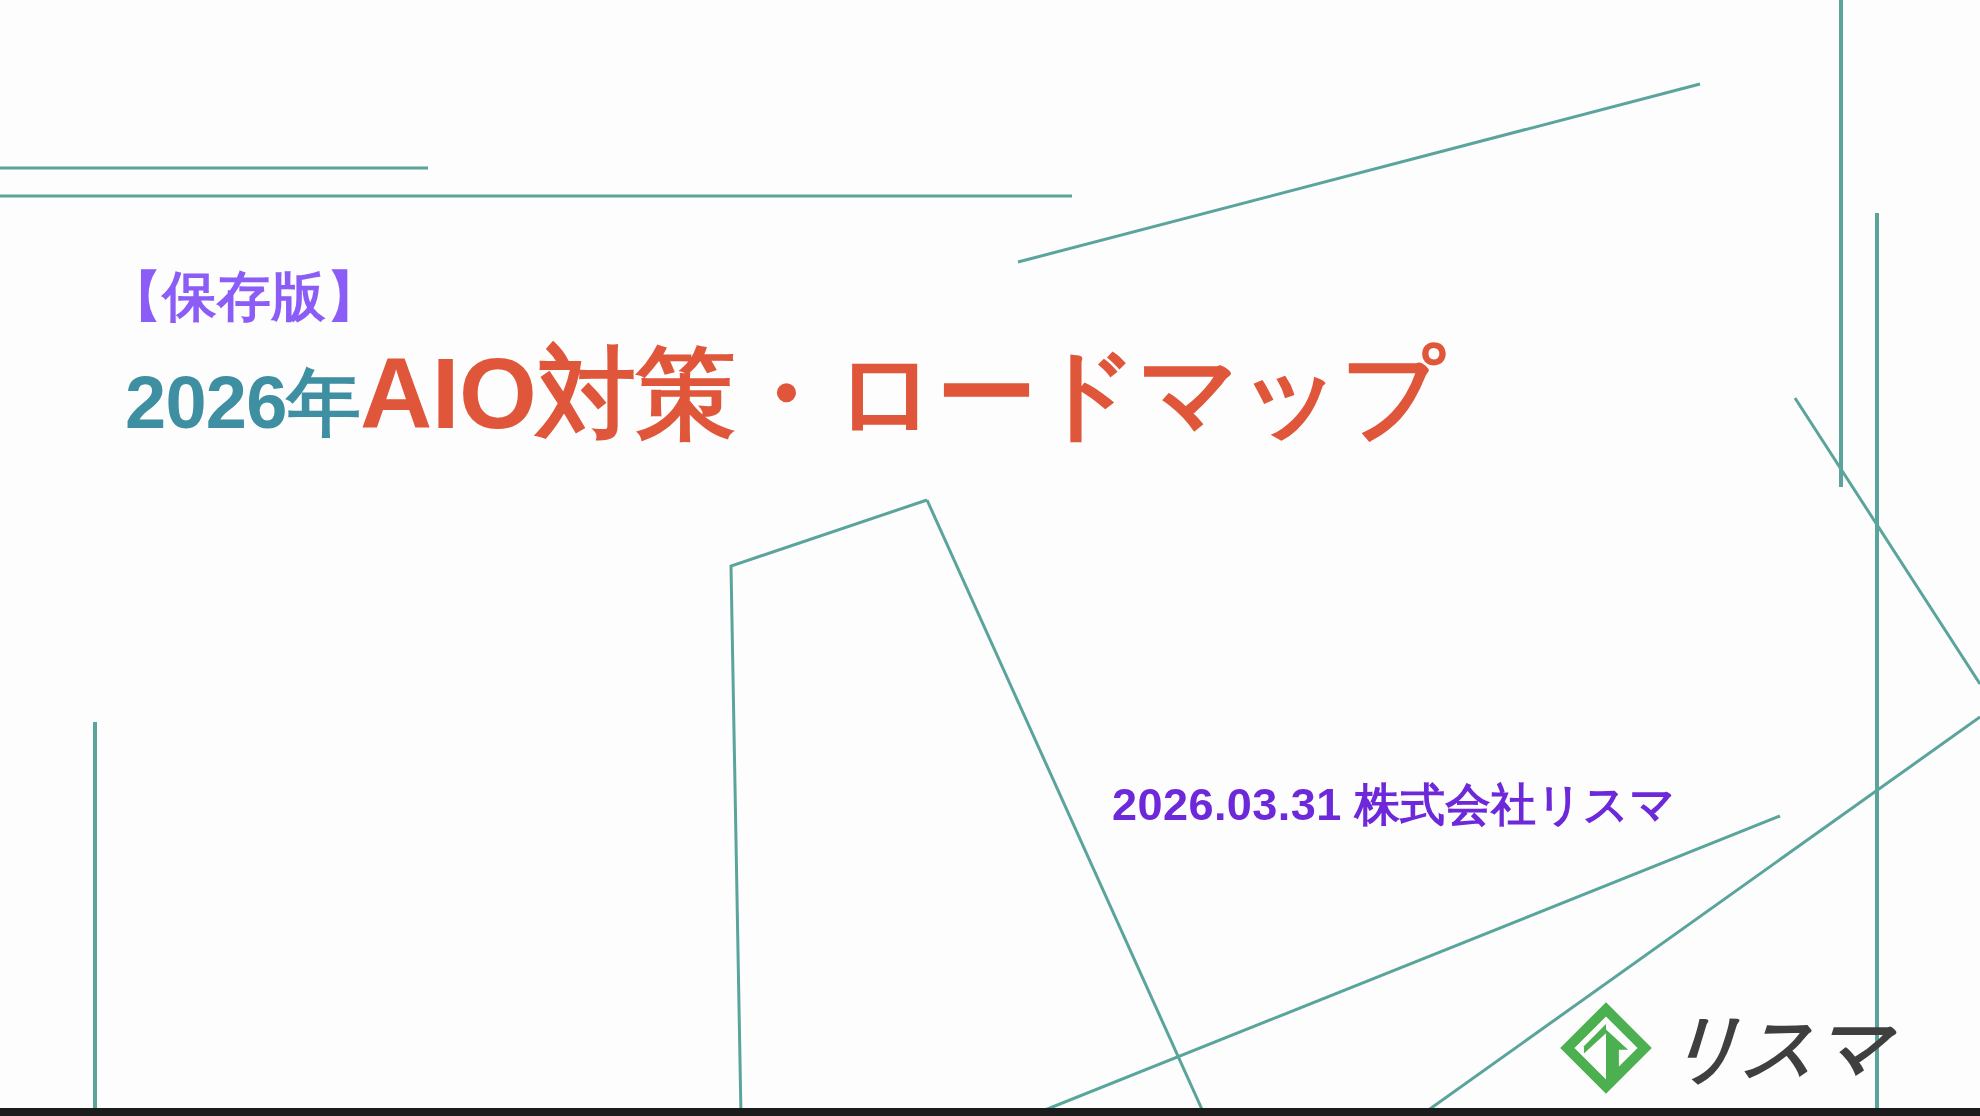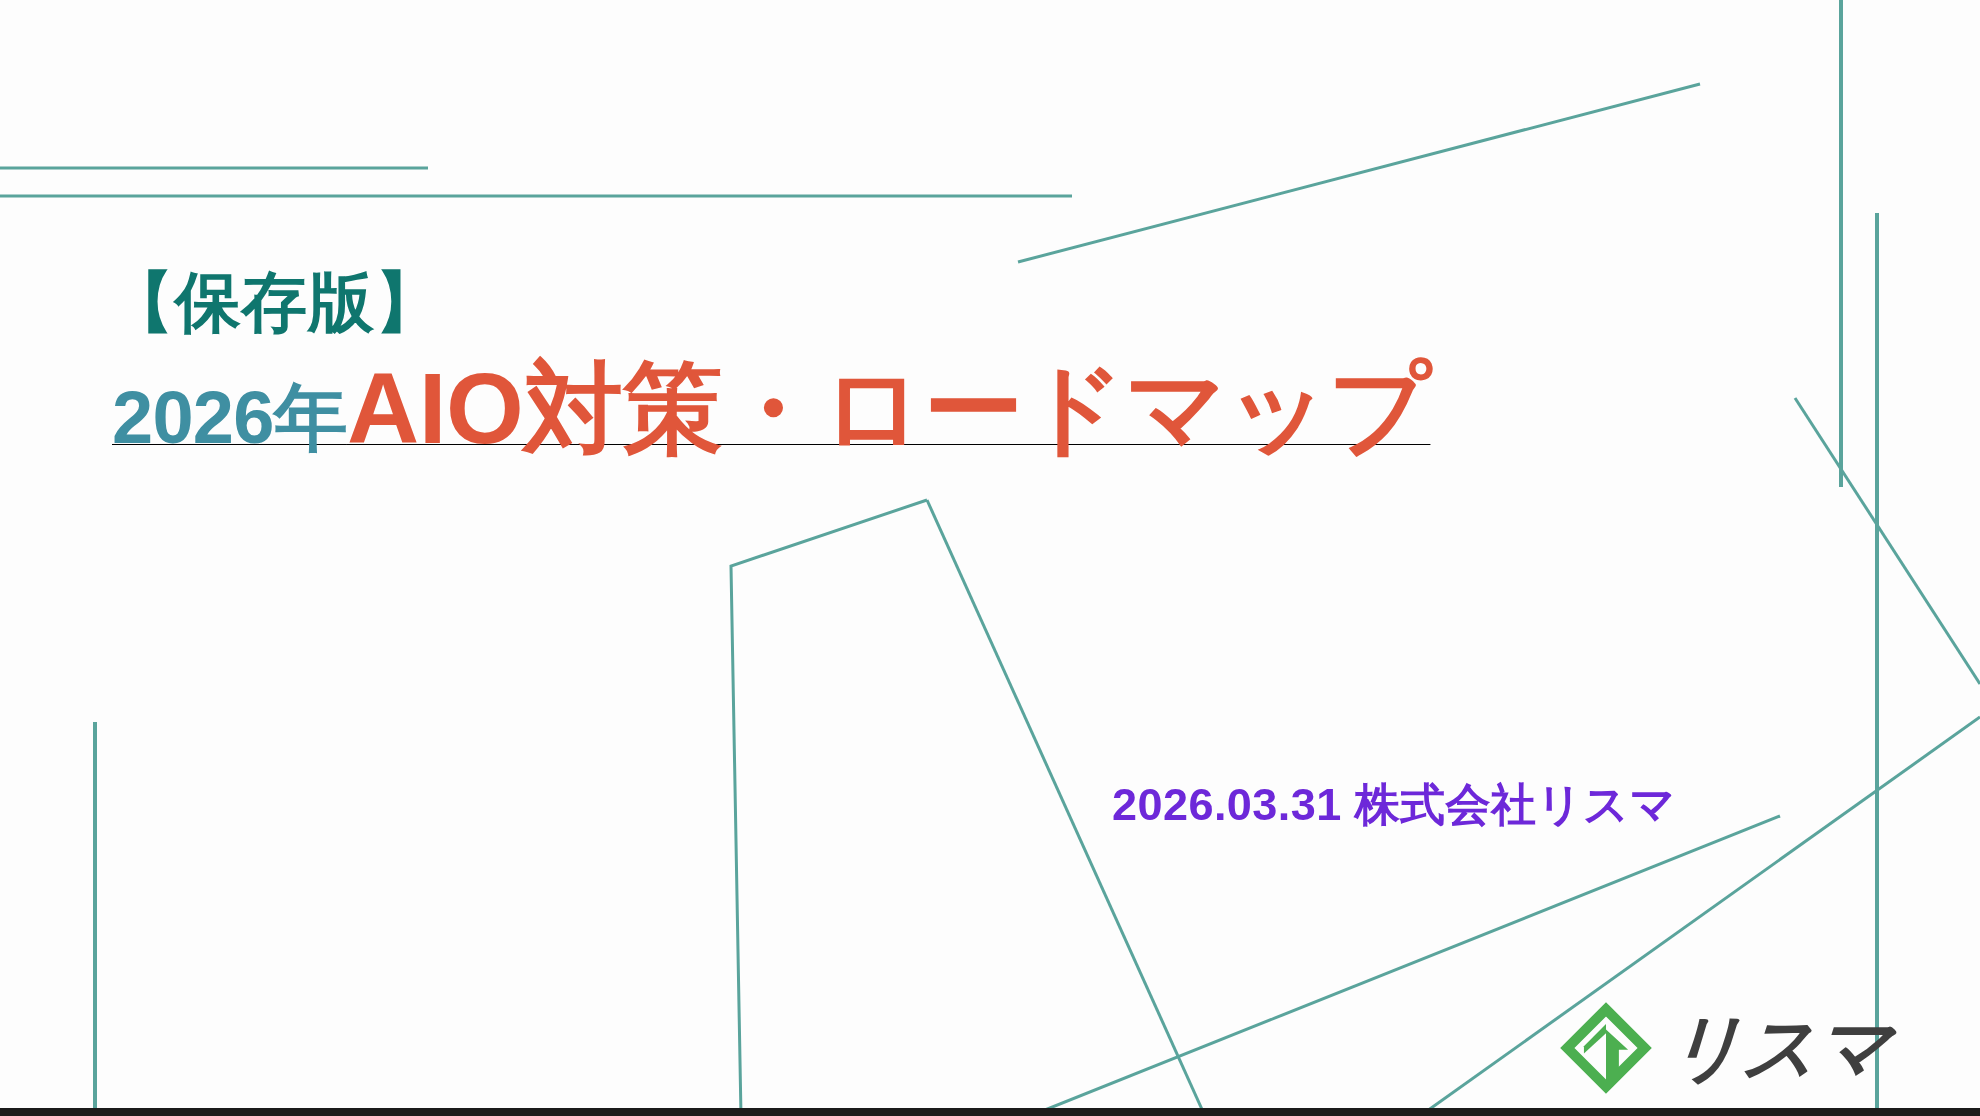--- a/index.html
+++ b/index.html
@@ -27,34 +27,33 @@
   }
 
   
   .title-block {
     position: absolute;
     left: 108px;
     top: 268px;
     width: 1480px;
   }
   .kicker {
-    font-size: 66px;
+    font-size: 54px;
     font-weight: bold;
     letter-spacing: 0.01em;
     line-height: 1.05;
-    color: #0f766e;
-    margin: 0 0 20px 0;
+    color: #8b5cf6;
+    margin: 0 0 13px 0;
     white-space: nowrap;
   }
   .headline {
-    margin: 4px;
+    margin: 17px;
     line-height: 1.02;
     white-space: nowrap;
     font-weight: bold;
-    text-decoration: underline;
   }
   .headline .year {
     font-size: 74px;
     color: #3f8fa2;
     letter-spacing: -0.01em;
   }
   .headline .main {
     font-size: 100px;
     color: #e0563a;
     letter-spacing: -0.005em;

